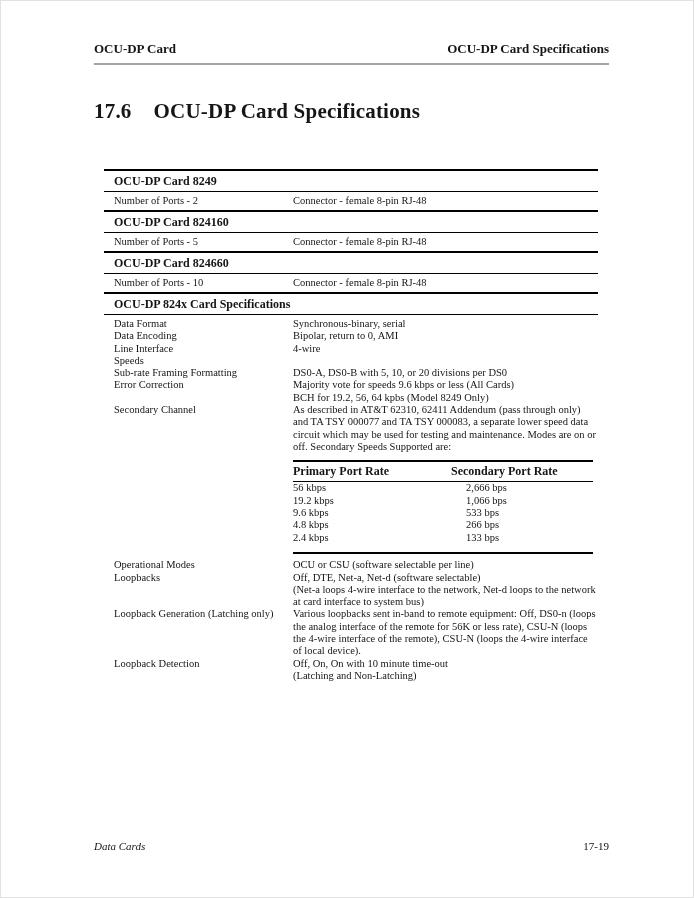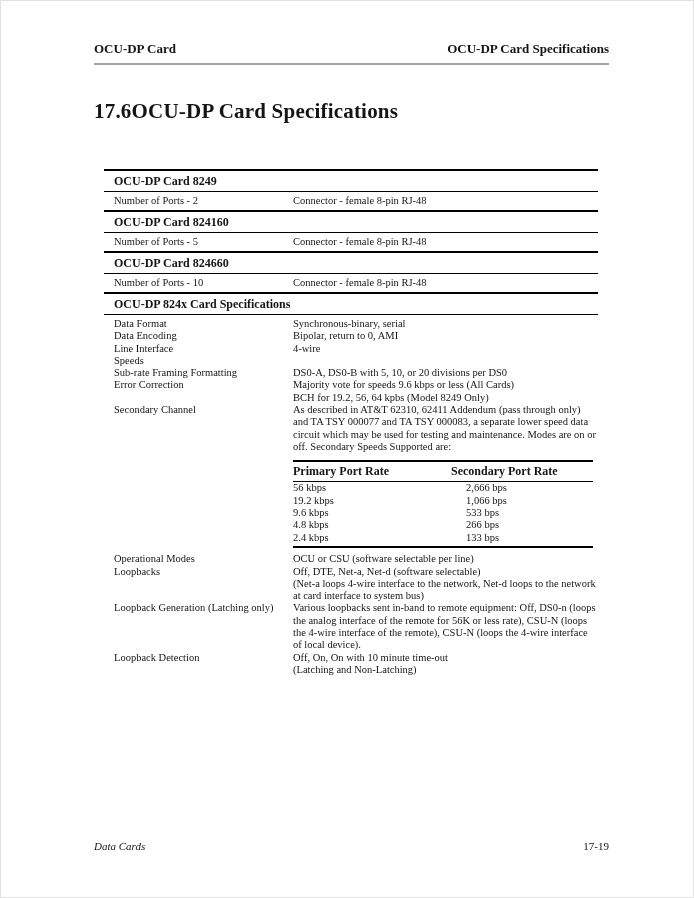--- a/index.html
+++ b/index.html
@@ -30,21 +30,21 @@
     padding-bottom: 6px;
     border-bottom: 2px solid #a3a3a3;
   }
   
   .page-title {
     margin: 34px 0 0 0;
     font-size: 21px;
     font-weight: bold;
     letter-spacing: 0.2px;
   }
-  .page-title .num { }
+  .page-title .num { margin-right: 22px; }
   
   .spec-table {
     margin: 45px 0 0 10px;
     width: 494px;
     border-top: 2.5px solid #000;
     font-size: 10.5px;
   }
   .sec-header {
     font-weight: bold;
     font-size: 12px;
@@ -79,21 +79,21 @@
     font-size: 12px;
     padding: 2px 0 2px 0;
     border-bottom: 1px solid #000;
   }
   .rate-row {
     display: flex;
     line-height: 12.4px;
     gap: 15px;
   }
   .rate-row:first-of-type { padding-top: 2px; }
-  .rate-row:last-of-type { padding-bottom: 2px; }
+  .rate-row:last-of-type { padding-bottom: 8px; }
   .rc1 { width: 158px; flex: none; }
   .rc2 { flex: 1; }
   .rows-bottom { padding-top: 2px; }
   
   .doc-footer {
     position: absolute;
     left: 93px;
     top: 839px;
     width: 515px;
     display: flex;

